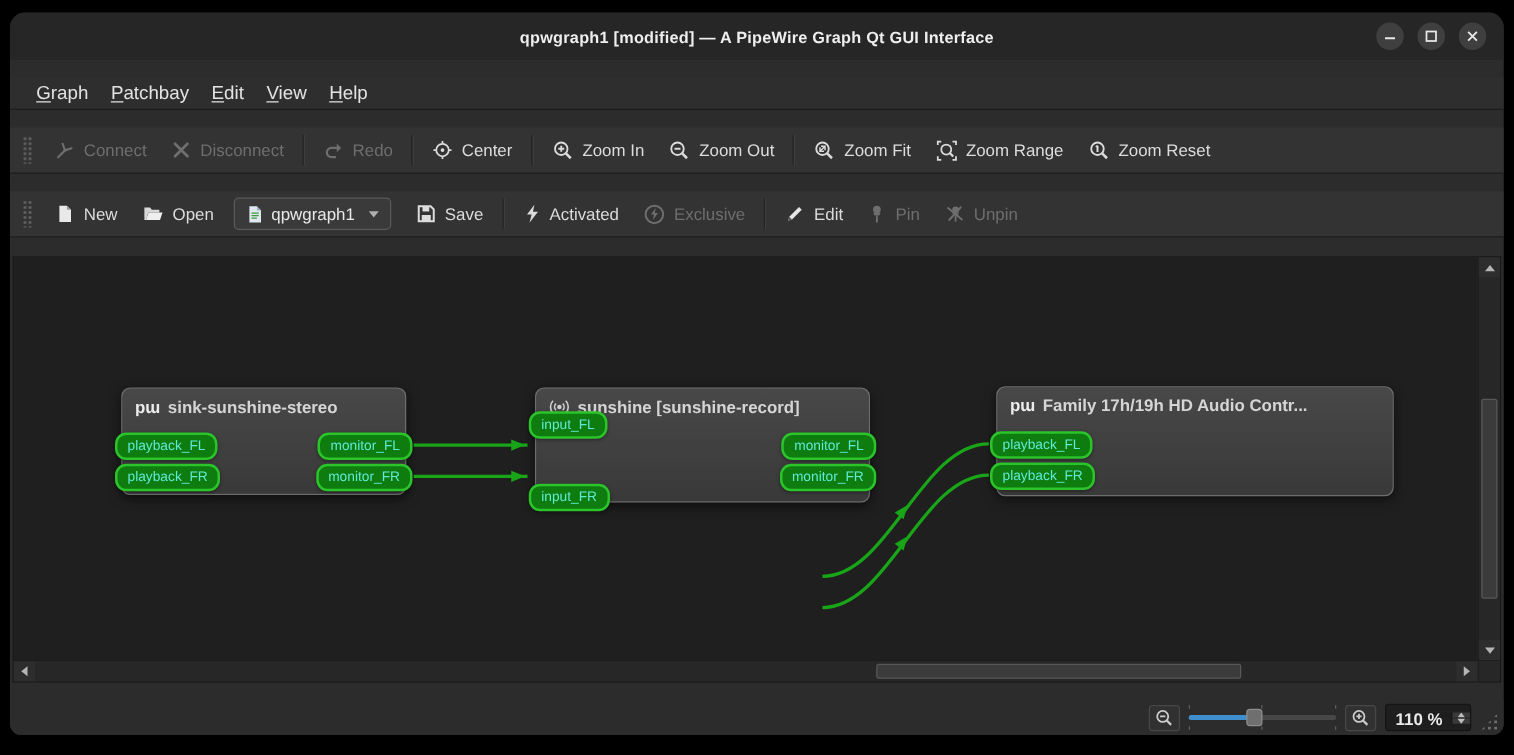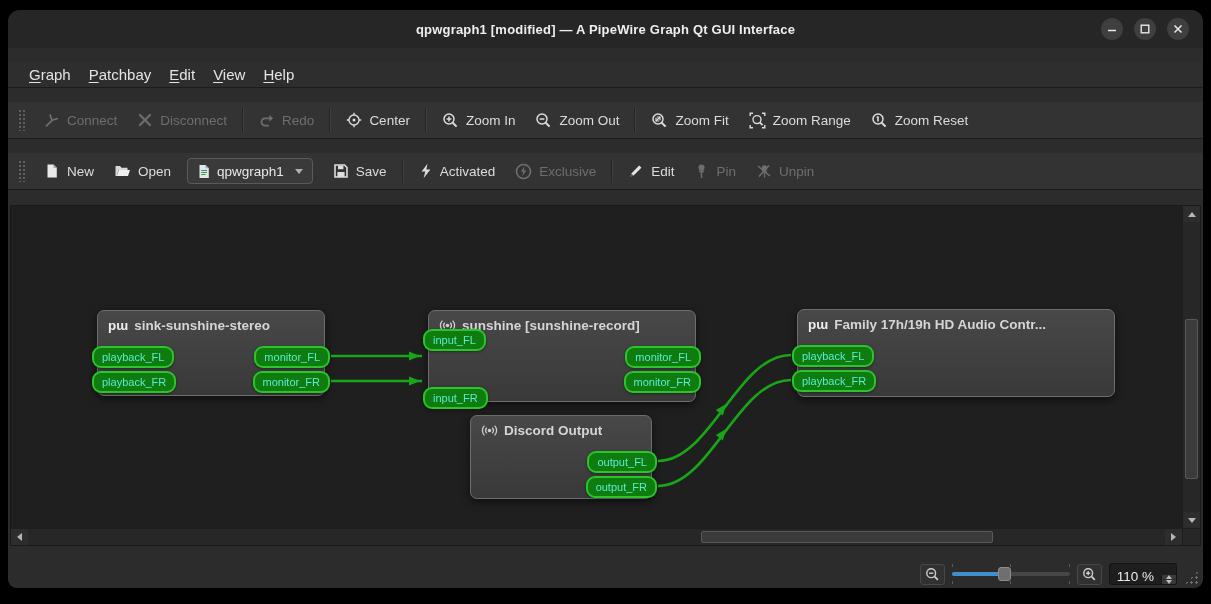--- a/index.html
+++ b/index.html
@@ -79,22 +79,22 @@
   .statusbar { flex:0 0 28px; background:#2c2c2c; position:relative;
     display:flex; align-items:center; justify-content:flex-end; gap:7px; padding-right:26px; }
   .zbtn { width:25px; height:21px; background:#313131; border:1px solid #474747;
     border-radius:3px; color:#cccccc; display:flex; align-items:center; justify-content:center; }
   .slider { width:118px; height:20px; position:relative; }
   .strack { position:absolute; left:0; right:0; top:8px; height:4px; background:#474747; border-radius:2px; }
   .sfill { position:absolute; left:0; width:52px; top:8px; height:4px; background:#3f8fce; border-radius:2px; }
   .shandle { position:absolute; left:46px; top:3px; width:13px; height:14px;
     background:#6f6f6f; border:1px solid #8d8d8d; border-radius:3px; }
   .tick { position:absolute; width:1px; height:3px; background:#5a5a5a; }
-  .spinbox { display:flex; align-items:flex-end; background:#1e1e1e;
-    border:1px solid #141414; border-radius:3px; height:22px; overflow:hidden; }
+  .spinbox { display:flex; align-items:center; background:#1e1e1e;
+    border:1px solid #141414; border-radius:3px; height:22px; overflow:hidden;font-weight:bold; }
   .spinval { color:#eaeaea; font-size:13.5px; padding:2px 7px 0 7px; min-width:46px; text-align:right; }
   .spinbtns { display:flex; flex-direction:column; width:15px; border-left:1px solid #141414; }
   .spinbtn { flex:1; background:#3a3a3a; display:flex; align-items:center; justify-content:center; }
   .spinbtn + .spinbtn { border-top:1px solid #2a2a2a; }
   .mini-tri-up { width:0;height:0;border-left:3px solid transparent;border-right:3px solid transparent;border-bottom:4px solid #bdbdbd; }
   .mini-tri-down { width:0;height:0;border-left:3px solid transparent;border-right:3px solid transparent;border-top:4px solid #bdbdbd; }
   .grip { position:absolute; right:4px; bottom:3px; width:15px; height:15px;
     background-image:radial-gradient(#6e6e6e 1.2px, transparent 1.4px);
     background-size:5px 5px; clip-path:polygon(100% 0, 100% 100%, 0 100%); }
   svg.icon { display:block; }
@@ -386,36 +386,20 @@
           <div class="node" style="left: 786px; top: 103px; width: 318px; height: 88px;">
             <div class="node-header">
               <span class="ticon">
                 <span class="pwicon">pɯ</span>
               </span>
               <span class="node-title">Family 17h/19h HD Audio Contr...</span>
             </div>
             <div class="port in" style="top: 35px;">playback_FL</div>
             <div class="port in" style="top: 60px;">playback_FR</div>
           </div>
-          <div class="node" style="left: 459px; top: 209px; width: 182px; height: 84px;">
-            <div class="node-header">
-              <span class="ticon">
-                <svg class="icon" width="17" height="15" viewBox="0 0 17 15">
-                  <circle cx="8.5" cy="7.5" r="1.8" fill="#cfcfcf"></circle>
-                  <path d="M5.8 4.8 A3.9 3.9 0 0 0 5.8 10.2" stroke="#cfcfcf" stroke-width="1.3" fill="none"></path>
-                  <path d="M3.4 2.6 A7 7 0 0 0 3.4 12.4" stroke="#cfcfcf" stroke-width="1.3" fill="none"></path>
-                  <path d="M11.2 4.8 A3.9 3.9 0 0 1 11.2 10.2" stroke="#cfcfcf" stroke-width="1.3" fill="none"></path>
-                  <path d="M13.6 2.6 A7 7 0 0 1 13.6 12.4" stroke="#cfcfcf" stroke-width="1.3" fill="none"></path>
-                </svg>
-              </span>
-              <span class="node-title">Discord Output</span>
-            </div>
-            <div class="port out" style="top: 35px;">output_FL</div>
-            <div class="port out" style="top: 60px;">output_FR</div>
-          </div>
           <svg class="wires" width="1173" height="392">
             <path d="M320 150 L411 150" fill="none" stroke="#18a518" stroke-width="2.6"></path>
             <polygon points="5,0 -6,-4.5 -6,4.5" fill="#18a518" transform="translate(404,150) rotate(0)"></polygon>
             <path d="M320 175 L411 175" fill="none" stroke="#18a518" stroke-width="2.6"></path>
             <polygon points="5,0 -6,-4.5 -6,4.5" fill="#18a518" transform="translate(404,175) rotate(0)"></polygon>
             <path d="M647 255 C700 255 726 149 780 149" fill="none" stroke="#18a518" stroke-width="2.6"></path>
             <polygon points="5,0 -6,-4.5 -6,4.5" fill="#18a518" transform="translate(712,202) rotate(-52)"></polygon>
             <path d="M647 280 C700 280 726 174 780 174" fill="none" stroke="#18a518" stroke-width="2.6"></path>
             <polygon points="5,0 -6,-4.5 -6,4.5" fill="#18a518" transform="translate(712,227) rotate(-52)"></polygon>
           </svg>

